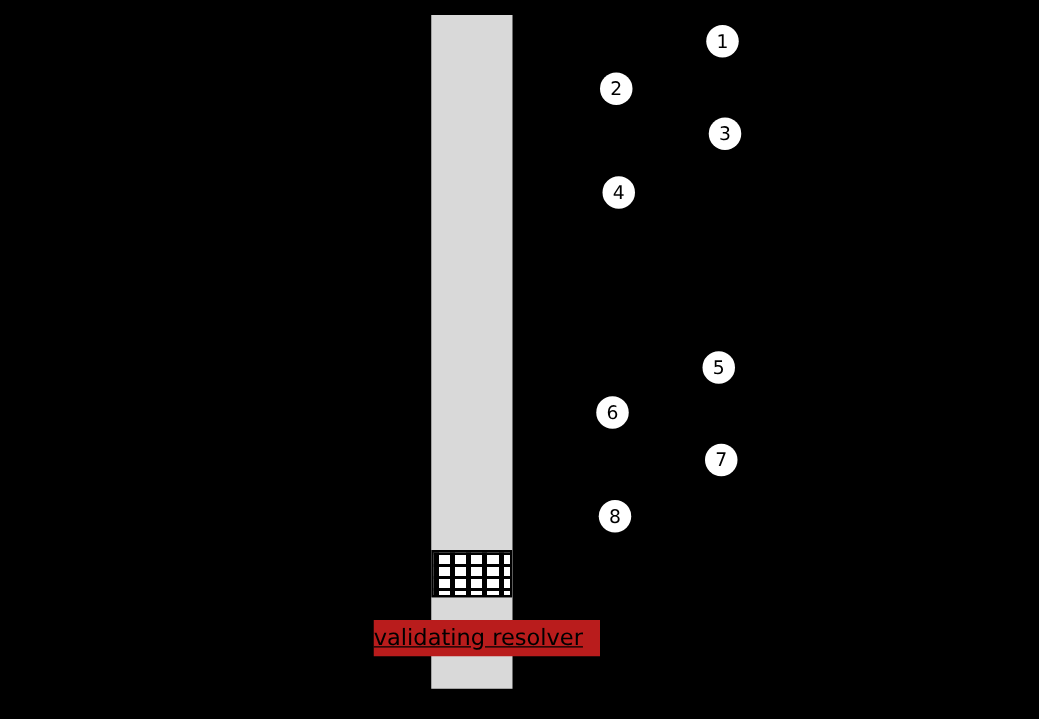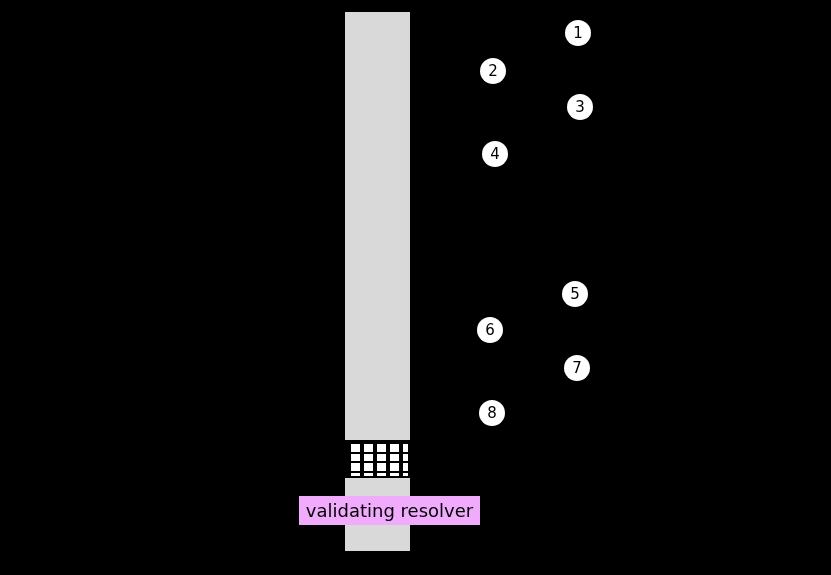--- a/index.html
+++ b/index.html
@@ -41,28 +41,28 @@
     border: 2px solid #000000;
     box-sizing: border-box;
   }
   
   .resolver-label-box {
     position: absolute;
     left: 299px;
     top: 496px;
     width: 181px;
     height: 29px;
-    background: #f0abfc;
+    background: #b91c1c;
     color: #000000;
     display: flex;
     align-items: center;
-    justify-content: center;
     font-size: 18px;
     line-height: 1;
     white-space: nowrap;
+    text-decoration: underline;
   }
   
   .step {
     position: absolute;
     width: 26px;
     height: 26px;
     border-radius: 50%;
     background: #ffffff;
     color: #000000;
     display: flex;

